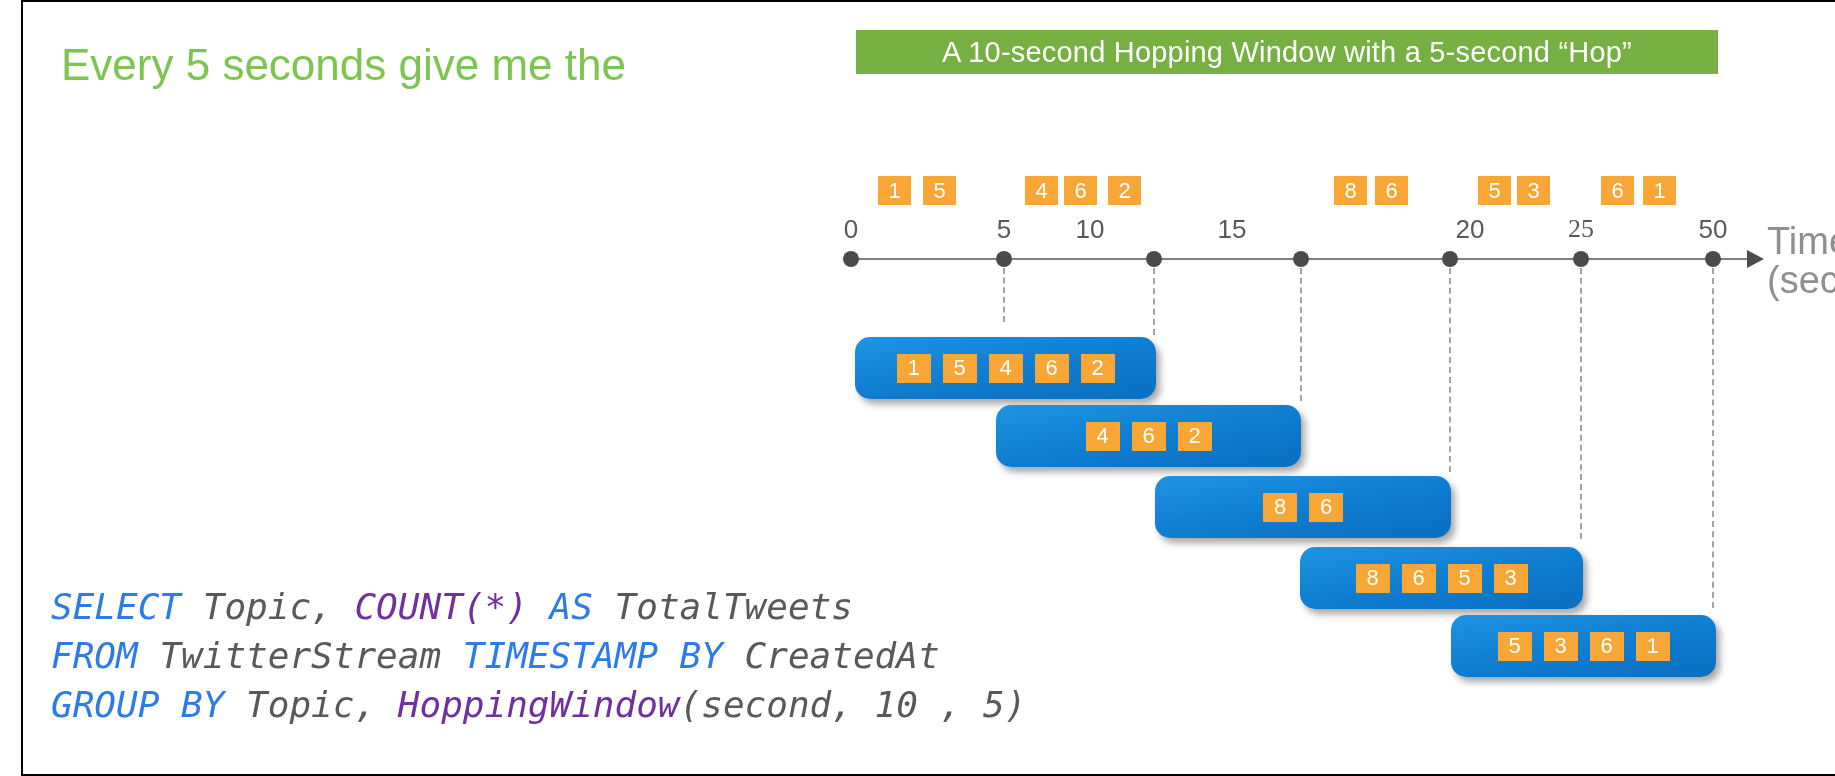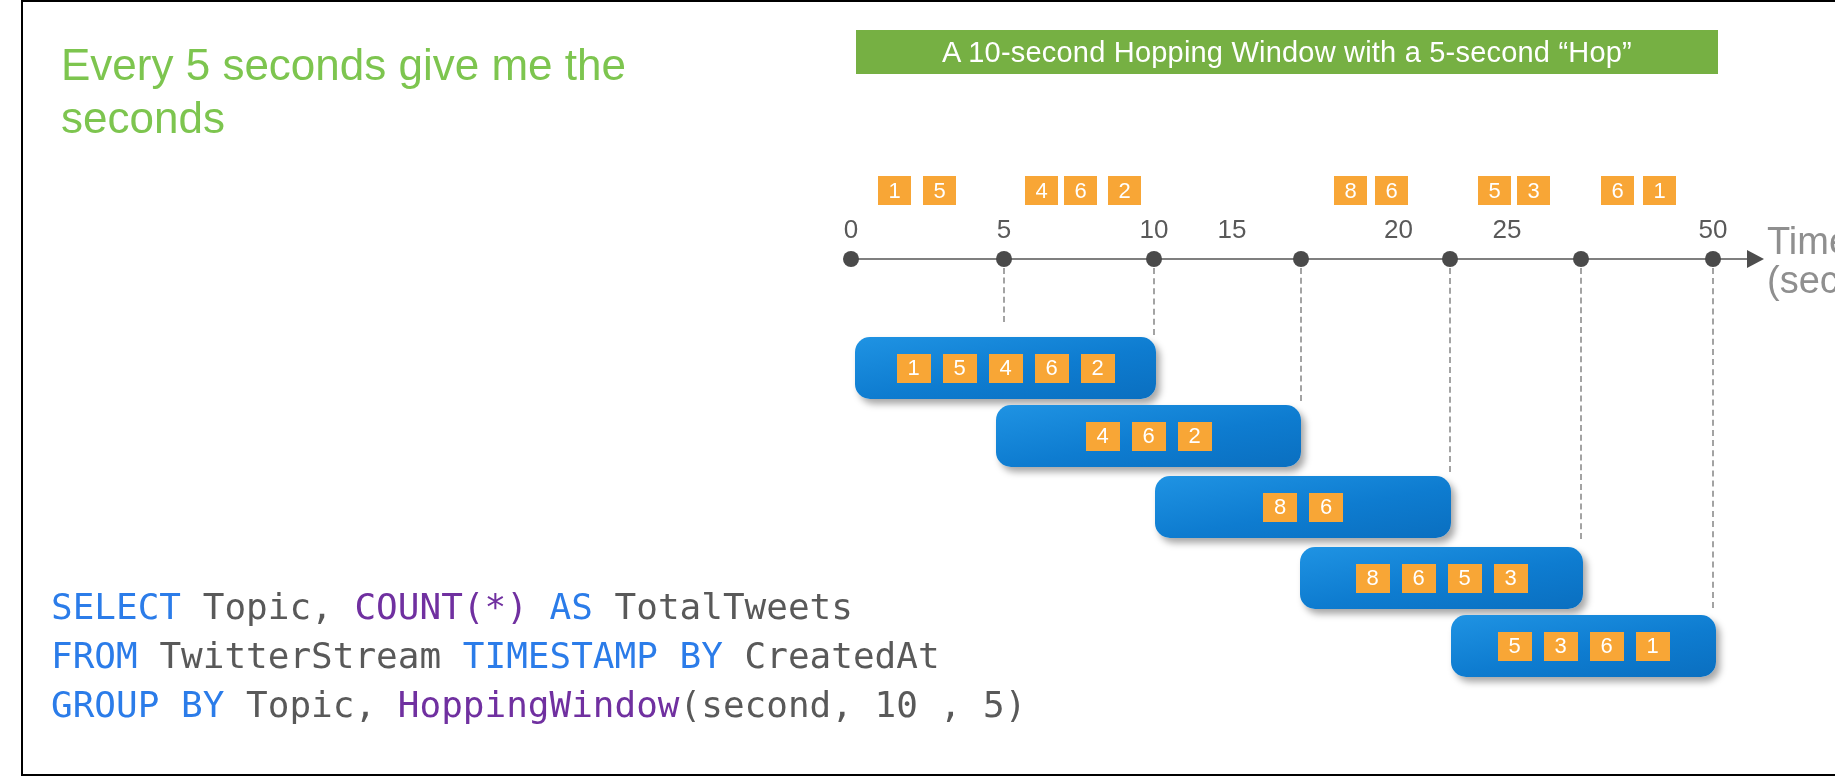--- a/index.html
+++ b/index.html
@@ -58,60 +58,59 @@
     position:absolute;height:62px;border-radius:15px;
     background:linear-gradient(170deg,#1f93e3 0%,#0e7cd0 55%,#0a6fc0 100%);
     box-shadow:4px 5px 7px rgba(0,0,0,0.35);
     display:flex;align-items:center;justify-content:center;gap:12px;
   }
   .win-evt{width:34px;height:29px;}
   
   #code{
     position:absolute;left:28px;top:580px;
     font-family:"DejaVu Sans Mono", monospace;
-    font-size:36px;line-height:49px;white-space:pre;
+    font-size:36px;line-height:49px;white-space:pre;font-style:italic;
   }
   #code .kw{color:var(--code-keyword);}
   #code .fn{color:var(--code-function);}
   #code .pl{color:var(--code-plain);}
 </style>
 </head>
 <body>
 
 <div id="slide">
   <div id="caption">
       <div>Every 5 seconds give me the</div>
-      <div>seconds</div>
     </div>
   <div id="banner">
     <span>A 10-second Hopping Window with a 5-second “Hop”</span>
   </div>
 
   <div id="timeline">
     <div class="axis-line"></div>
     <div class="axis-arrow"></div>
     <div id="time-label">
       <div>Time</div>
       <div>(secs)</div>
     </div>
   <div class="tick-label" style="left: 793px;">0</div>
       <div class="tick-dot" style="left: 820px;"></div>
       <div class="tick-label" style="left: 946px;">5</div>
       <div class="tick-dot" style="left: 973px;"></div>
       <div class="dash-line" style="left: 980px; height: 54px;"></div>
-      <div class="tick-label" style="left: 1096px;">10</div>
+      <div class="tick-label" style="left: 1032px;">10</div>
       <div class="tick-dot" style="left: 1123px;"></div>
       <div class="dash-line" style="left: 1130px; height: 67px;"></div>
       <div class="tick-label" style="left: 1174px;">15</div>
       <div class="tick-dot" style="left: 1270px;"></div>
       <div class="dash-line" style="left: 1277px; height: 133px;"></div>
-      <div class="tick-label" style="left: 1320px; text-align: right;">20</div>
+      <div class="tick-label" style="left: 1412px;">20</div>
       <div class="tick-dot" style="left: 1419px;"></div>
       <div class="dash-line" style="left: 1426px; height: 204px;"></div>
-      <div class="tick-label" style="left: 1449px;">25</div>
+      <div class="tick-label" style="left: 1523px; font-family: Liberation Serif, serif;">25</div>
       <div class="tick-dot" style="left: 1550px;"></div>
       <div class="dash-line" style="left: 1557px; height: 271px;"></div>
       <div class="tick-label" style="left: 1655px;">50</div>
       <div class="tick-dot" style="left: 1682px;"></div>
       <div class="dash-line" style="left: 1689px; height: 340px;"></div>
       <div class="evt stream-evt" style="left: 855px;">1</div>
       <div class="evt stream-evt" style="left: 900px;">5</div>
       <div class="evt stream-evt" style="left: 1002px;">4</div>
       <div class="evt stream-evt" style="left: 1041px;">6</div>
       <div class="evt stream-evt" style="left: 1085px;">2</div>

